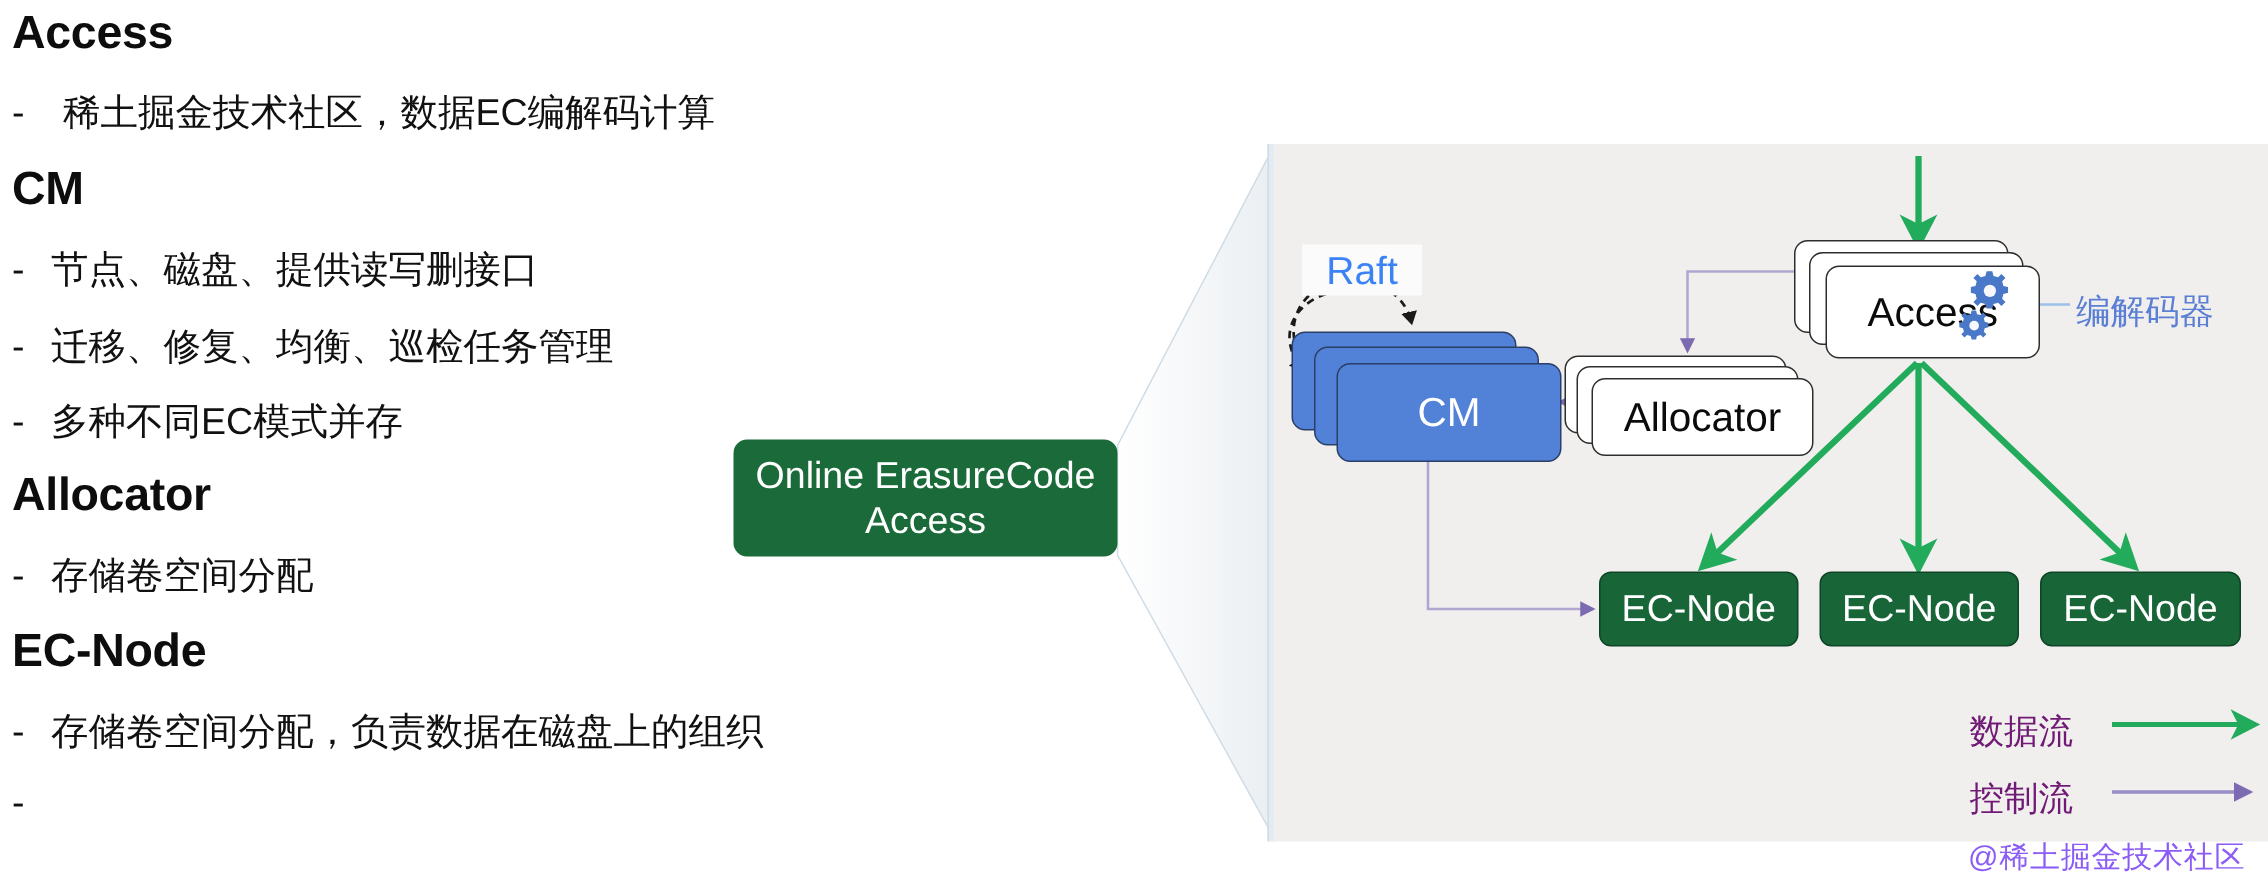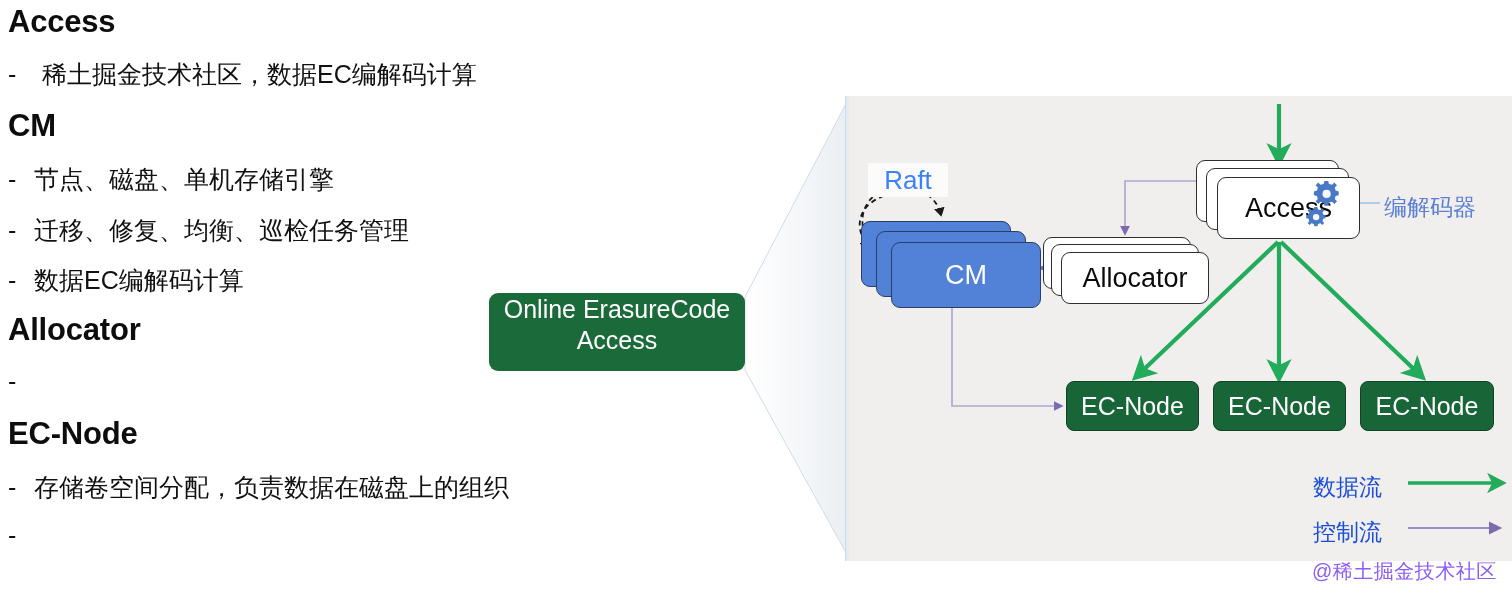--- a/index.html
+++ b/index.html
@@ -26,21 +26,21 @@
     display:flex;align-items:baseline;
   }
   .bullet .dash{display:inline-block;width:34px;flex:0 0 34px;}
   .bullet.tight .dash{width:26px;flex:0 0 26px;}
   .bullet .btxt{display:inline-block;}
 
   
   .green-callout{
     position:absolute;left:489px;top:293px;width:256px;height:78px;
     background:#1b6b3a;border-radius:9px;
-    display:flex;align-items:flex-end;justify-content:center;
+    display:flex;align-items:center;justify-content:center;
     color:#ffffff;font-size:25px;line-height:1.22;text-align:center;
     box-sizing:border-box;padding:16px 8px;
   }
 
   
   .panel{
     position:absolute;left:849px;top:96px;width:663px;height:465px;
     background:#f0efee;
   }
   .panel-edge{
@@ -89,21 +89,21 @@
     display:flex;align-items:center;justify-content:center;
   }
 
   
   .codec-label{
     position:absolute;left:1384px;top:192px;
     color:#5b7fd4;font-size:23px;white-space:nowrap;
   }
 
   
-  .legend-item{position:absolute;font-size:23px;color:#1d4ed8;white-space:nowrap;}
+  .legend-item{position:absolute;font-size:23px;color:#701a75;white-space:nowrap;}
   .legend-data{left:1313px;top:472px;}
   .legend-ctrl{left:1313px;top:517px;}
 
   .watermark{
     position:absolute;left:1312px;top:558px;
     font-size:20px;color:#8b5cf6;white-space:nowrap;
     letter-spacing:0.5px;
   }
 
   svg.overlay{position:absolute;left:0;top:0;width:1512px;height:595px;pointer-events:none;}
@@ -117,34 +117,35 @@
 
     <div class="sec-title" style="top:4px;">Access</div>
     <div class="bullet" style="top:58px;">
       <span class="dash">-</span>
       <span class="btxt">稀土掘金技术社区，数据EC编解码计算</span>
     </div>
 
     <div class="sec-title" style="top:108px;">CM</div>
     <div class="bullet tight" style="top:163px;">
       <span class="dash">-</span>
-      <span class="btxt">节点、磁盘、单机存储引擎</span>
+      <span class="btxt">节点、磁盘、提供读写删接口</span>
     </div>
     <div class="bullet tight" style="top:214px;">
       <span class="dash">-</span>
       <span class="btxt">迁移、修复、均衡、巡检任务管理</span>
     </div>
     <div class="bullet tight" style="top:264px;">
       <span class="dash">-</span>
-      <span class="btxt">数据EC编解码计算</span>
+      <span class="btxt">多种不同EC模式并存</span>
     </div>
 
     <div class="sec-title" style="top:312px;">Allocator</div>
     <div class="bullet tight" style="top:367px;">
       <span class="dash">-</span>
+      <span class="btxt">存储卷空间分配</span>
     </div>
 
     <div class="sec-title" style="top:416px;">EC-Node</div>
     <div class="bullet tight" style="top:471px;">
       <span class="dash">-</span>
       <span class="btxt">存储卷空间分配，负责数据在磁盘上的组织</span>
     </div>
     <div class="bullet tight" style="top:521px;">
       <span class="dash">-</span>
     </div>

